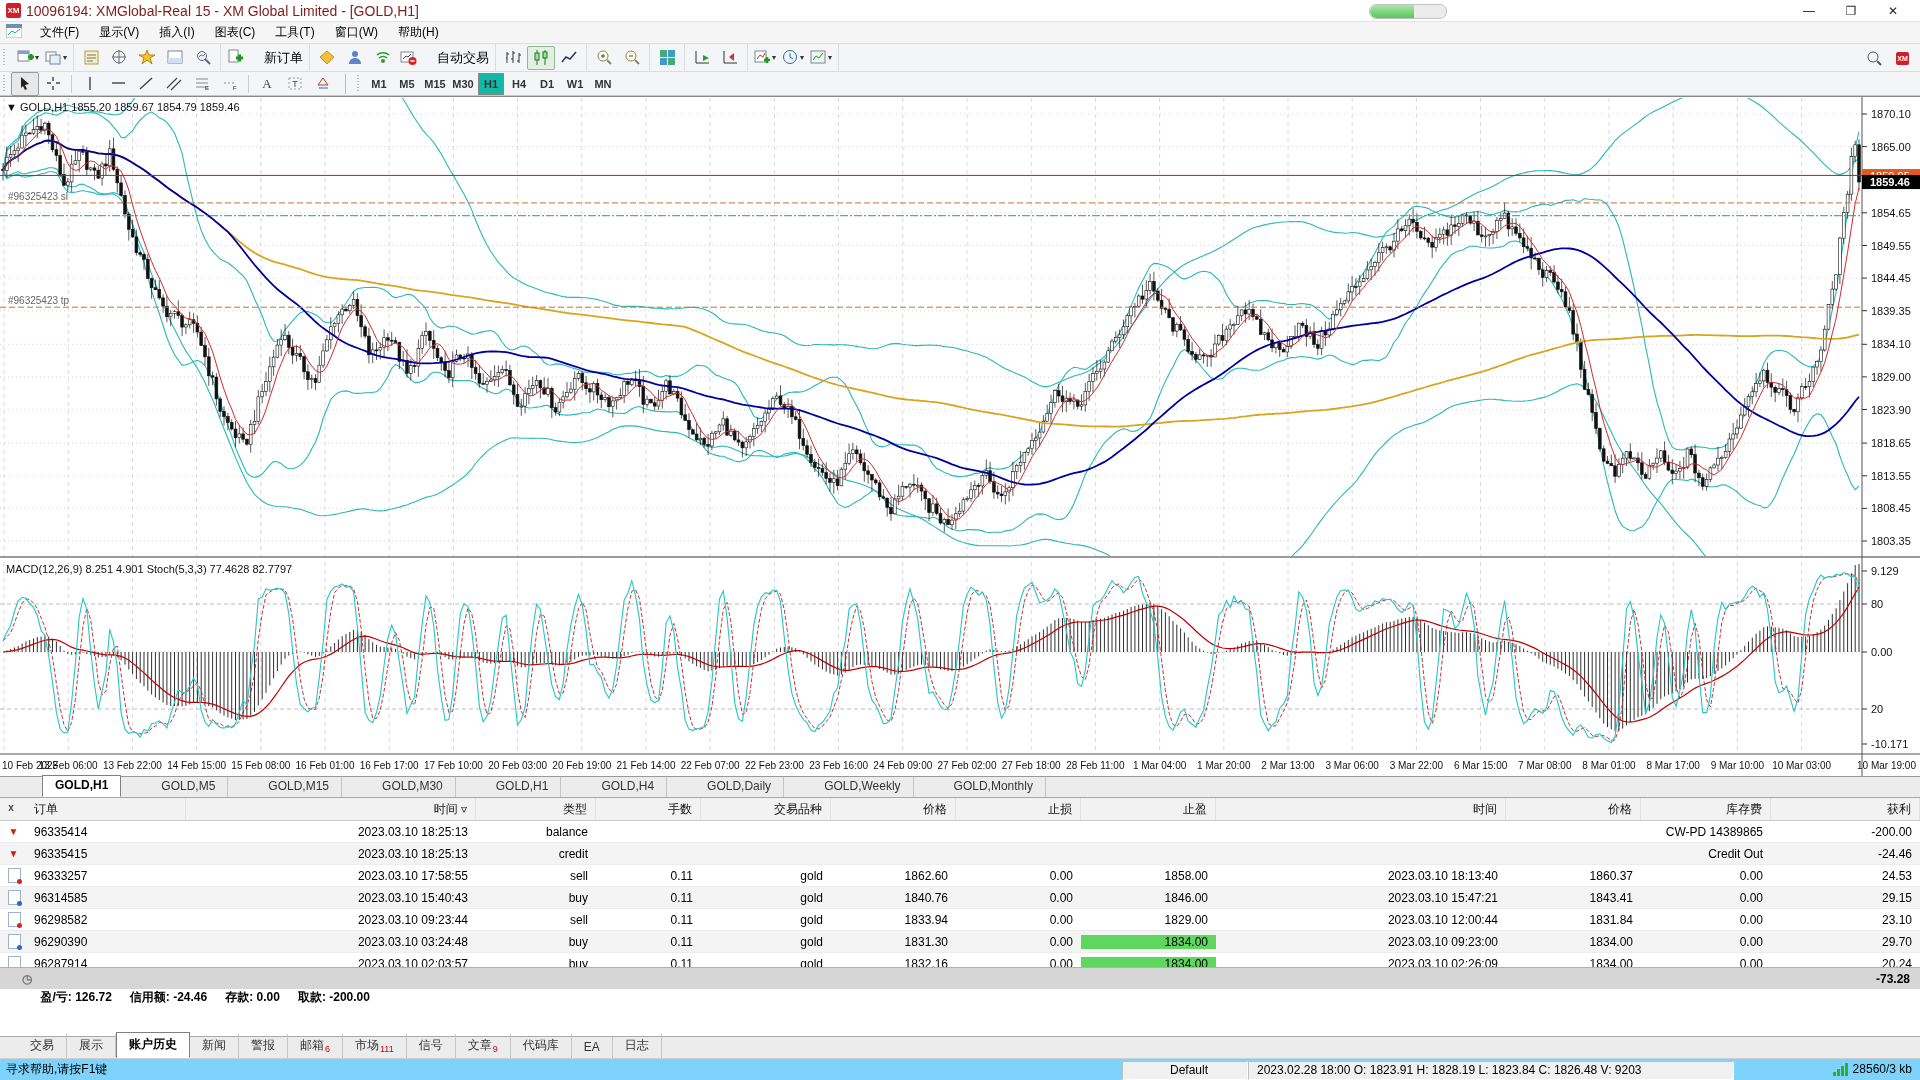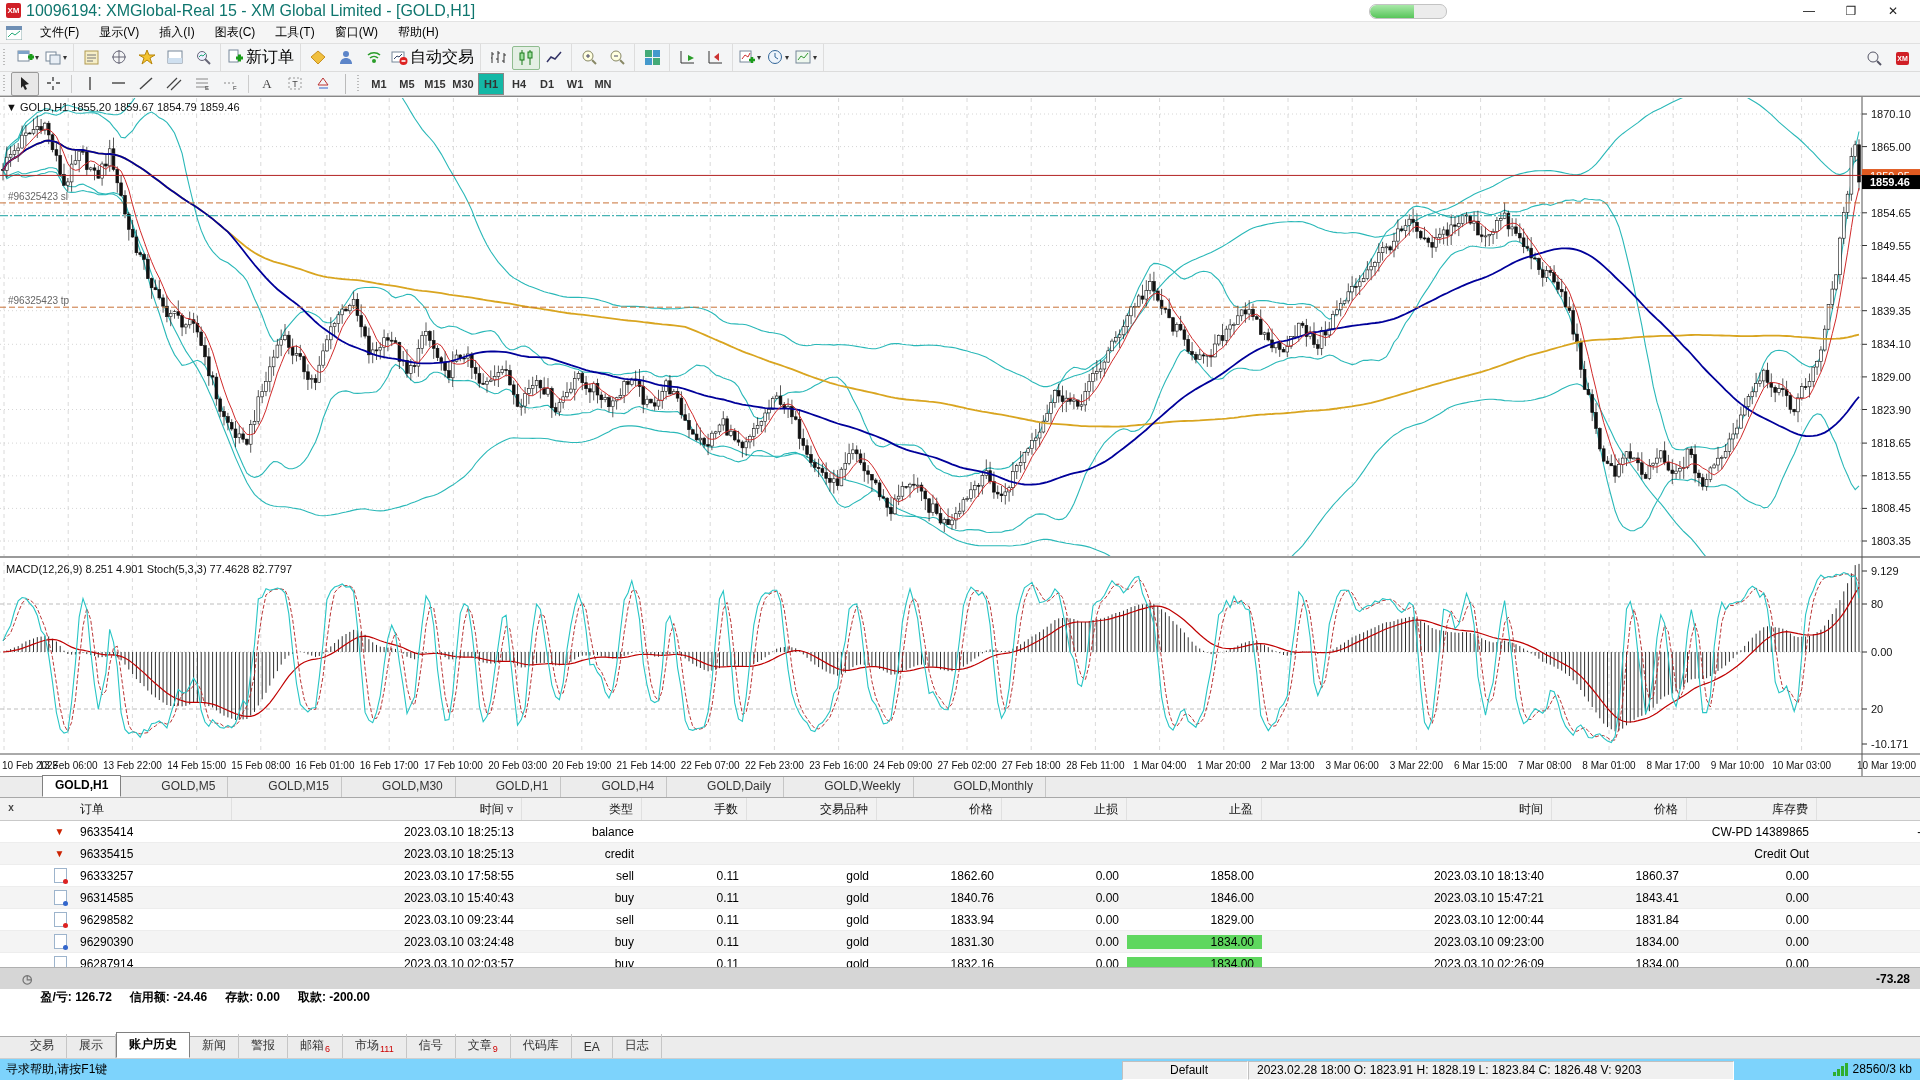--- a/index.html
+++ b/index.html
@@ -2,52 +2,52 @@
 <html><head>
 <meta charset="utf-8">
 <style>
   html,body{margin:0;padding:0;width:1920px;height:1080px;overflow:hidden;
     font-family:"Liberation Sans",sans-serif;font-size:12px;background:#f0f0f0;color:#000;}
   .band{position:absolute;left:0;width:1920px;box-sizing:border-box;}
   
   #titlebar{top:0;height:22px;background:#ffffff;border-bottom:1px solid #e3e3e3;display:flex;align-items:center;padding:0 4px;}
   #app-icon{width:15px;height:15px;background:#d01f26;color:#fff;font-size:8px;font-weight:bold;
     display:flex;align-items:center;justify-content:center;border-radius:2px;margin:0 5px 0 2px;}
-  #title-text{font-size:16px;color:#0f766e;text-align:center;}
+  #title-text{font-size:14px;color:#7f1d1d;text-align:center;}
   #conn-pill{position:absolute;left:1369px;top:4px;width:76px;height:13px;border-radius:7px;border:1px solid #c3c3c3;overflow:hidden;background:#ececec;}
   #conn-pill .fill{width:58%;height:100%;background:linear-gradient(#a8e8a8,#58c55a);border-radius:7px 0 0 7px;}
   .wbtns{position:absolute;right:6px;top:0;display:flex;height:22px;}
   .wbtn{width:42px;text-align:center;line-height:22px;font-size:12px;color:#222;}
   
-  #menubar{top:22px;height:22px;background:#f5f5f5;display:flex;align-items:flex-end;border-bottom:1px solid #e0e0e0;}
+  #menubar{top:22px;height:22px;background:#f5f5f5;display:flex;align-items:center;border-bottom:1px solid #e0e0e0;}
   #menubar .chart-ico{margin:0 8px 0 6px;}
   .menu-item{padding:2px 10px;color:#000;}
   
   #toolbar1{top:44px;height:28px;background:#f4f5f6;border-bottom:1px solid #dcdcdc;display:flex;align-items:center;}
   #toolbar2{top:72px;height:24px;background:#f4f5f6;border-bottom:1px solid #c8c8c8;display:flex;align-items:center;}
   .tgroup{display:flex;align-items:center;height:100%;padding:0 3px;border-right:1px solid #ddd;}
   .grip{width:5px;height:18px;margin:0 3px;background-image:repeating-linear-gradient(#bbb 0 1px,transparent 1px 3px);background-size:2px 100%;background-repeat:repeat-y;}
   .tbtn{min-width:22px;height:22px;display:flex;align-items:center;justify-content:center;border:1px solid transparent;border-radius:2px;padding:0 2px;}
   .tbtn.active{background:#e4efe4;border:1px solid #8fbc8f;}
   .tbtn.pressed{background:#e8e8e8;border:1px solid #9a9a9a;}
   .tbtn svg{display:block;}
   .caret{font-size:8px;color:#333;margin-left:1px;}
-  .tlabel{margin-left:2px;font-size:16px;}
+  .tlabel{margin-left:20px;font-size:13px;}
   .tfbtn{min-width:24px;height:20px;display:flex;align-items:center;justify-content:center;font-size:11px;font-weight:bold;color:#333;border:1px solid transparent;margin:0 1px;}
   .tfbtn.active{background:#14b8a6;border:1px solid #888;}
   #tb-right{position:absolute;right:4px;top:44px;height:28px;display:flex;align-items:center;}
   
   #chart-wrap{top:96px;height:680px;background:#fff;border-top:1px solid #888;}
   
   #chart-tabs{top:776px;height:21px;background:#ececec;border-top:1px solid #999;display:flex;align-items:flex-end;padding-left:14px;}
   .ctab{padding:2px 12px 3px;border-right:1px solid #c6c6c6;font-size:12px;color:#333;height:15px;margin-left:28px;}
   .ctab.active{background:#fff;border:1px solid #808080;border-bottom:1px solid #fff;font-weight:bold;color:#000;}
   
   #terminal{top:797px;height:239px;background:#fff;border-top:1px solid #a8a8a8;}
-  .trow{display:grid;grid-template-columns:26px 160px 290px 120px 105px 130px 125px 125px 135px 290px 135px 130px 149px;align-items:center;height:21px;padding-left:46px;}
+  .trow{display:grid;grid-template-columns:26px 160px 290px 120px 105px 130px 125px 125px 135px 290px 135px 130px 149px;align-items:center;height:21px;}
   #thead{height:22px;background:#f2f2f2;border-bottom:1px solid #c9c9c9;}
   #thead .hc{font-size:12px;color:#111;padding:0 8px;text-align:right;border-right:1px solid #e0e0e0;line-height:22px;height:22px;box-sizing:border-box;}
   #thead .hc.left{text-align:left;}
   .cell{padding:0 8px;text-align:right;white-space:nowrap;overflow:hidden;}
   .cell.left{text-align:left;}
   .trow.zebra{background:#f4f4f4;}
   .trow{border-bottom:1px solid #ededed;}
   .tp-green{background:#5fd75f;}
   .rowico{width:11px;height:13px;margin-left:8px;position:relative;border:1px solid #9db4cc;background:#fff;}
   .rowico .dot{position:absolute;right:-2px;bottom:-2px;width:5px;height:5px;border-radius:50%;}

